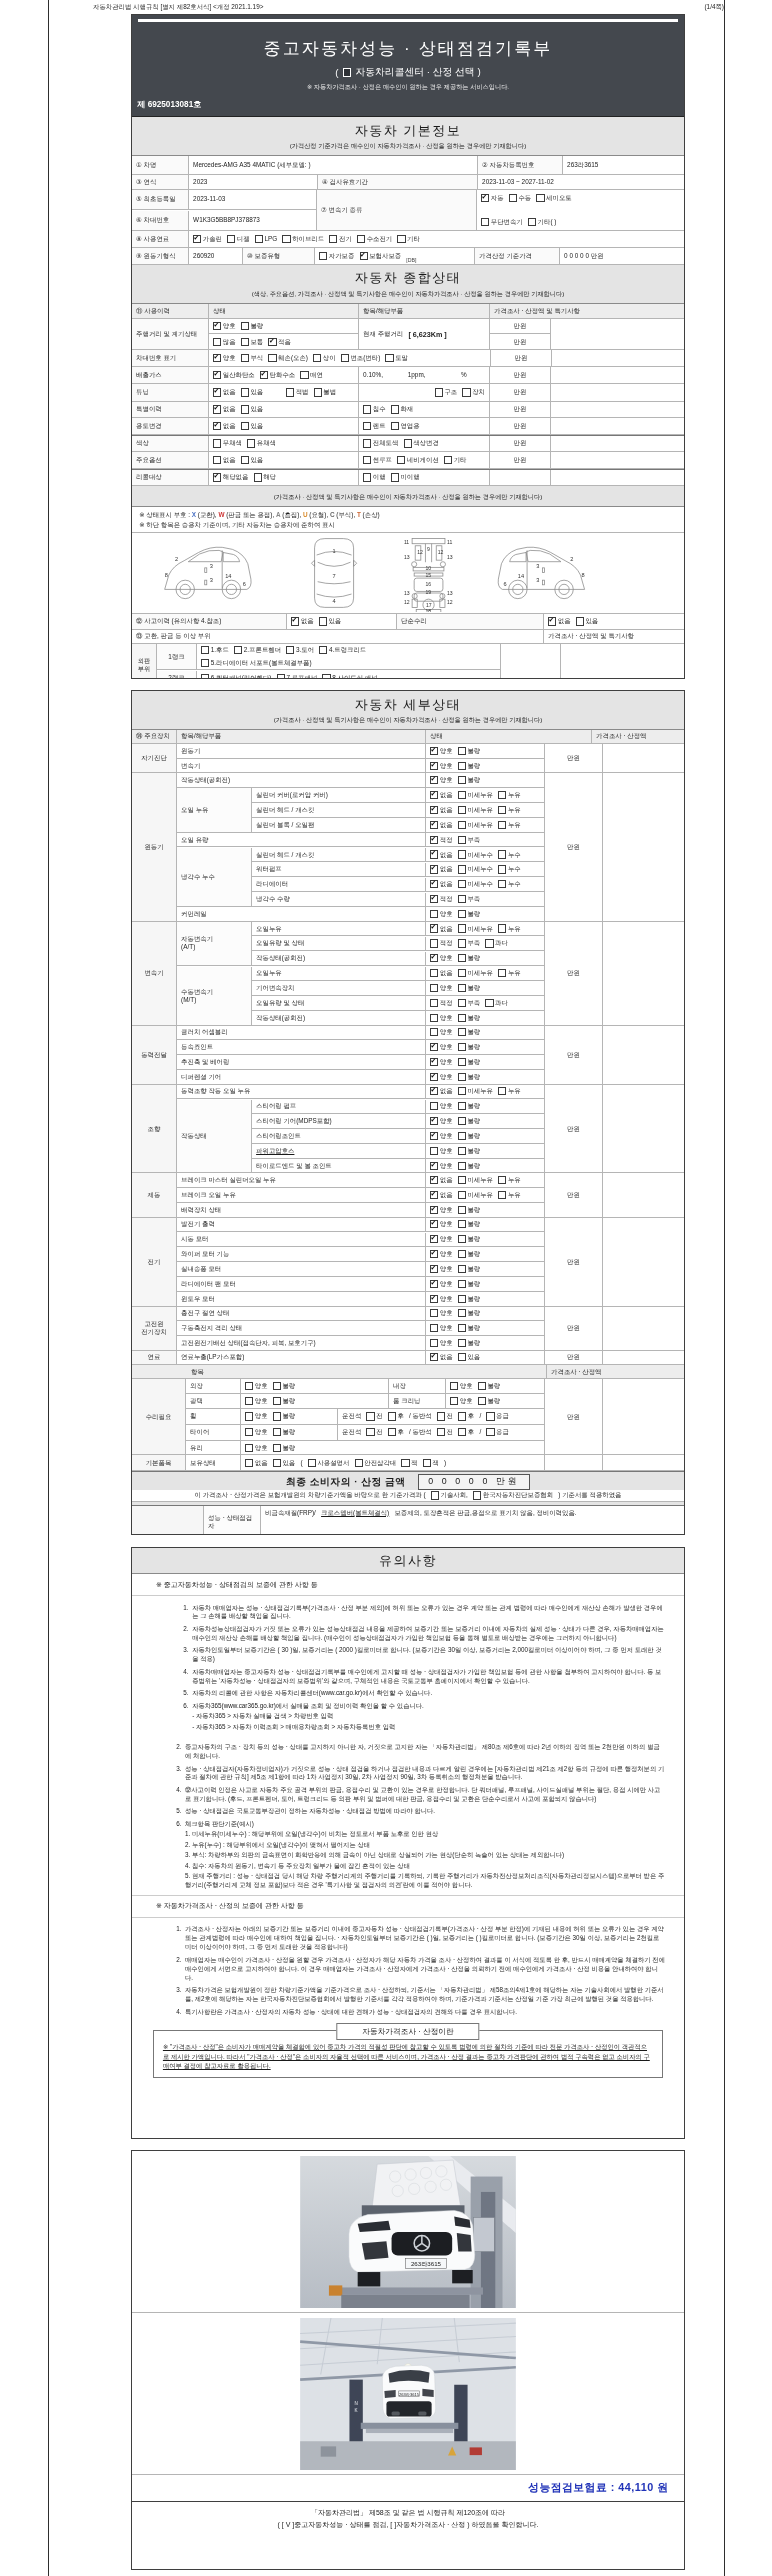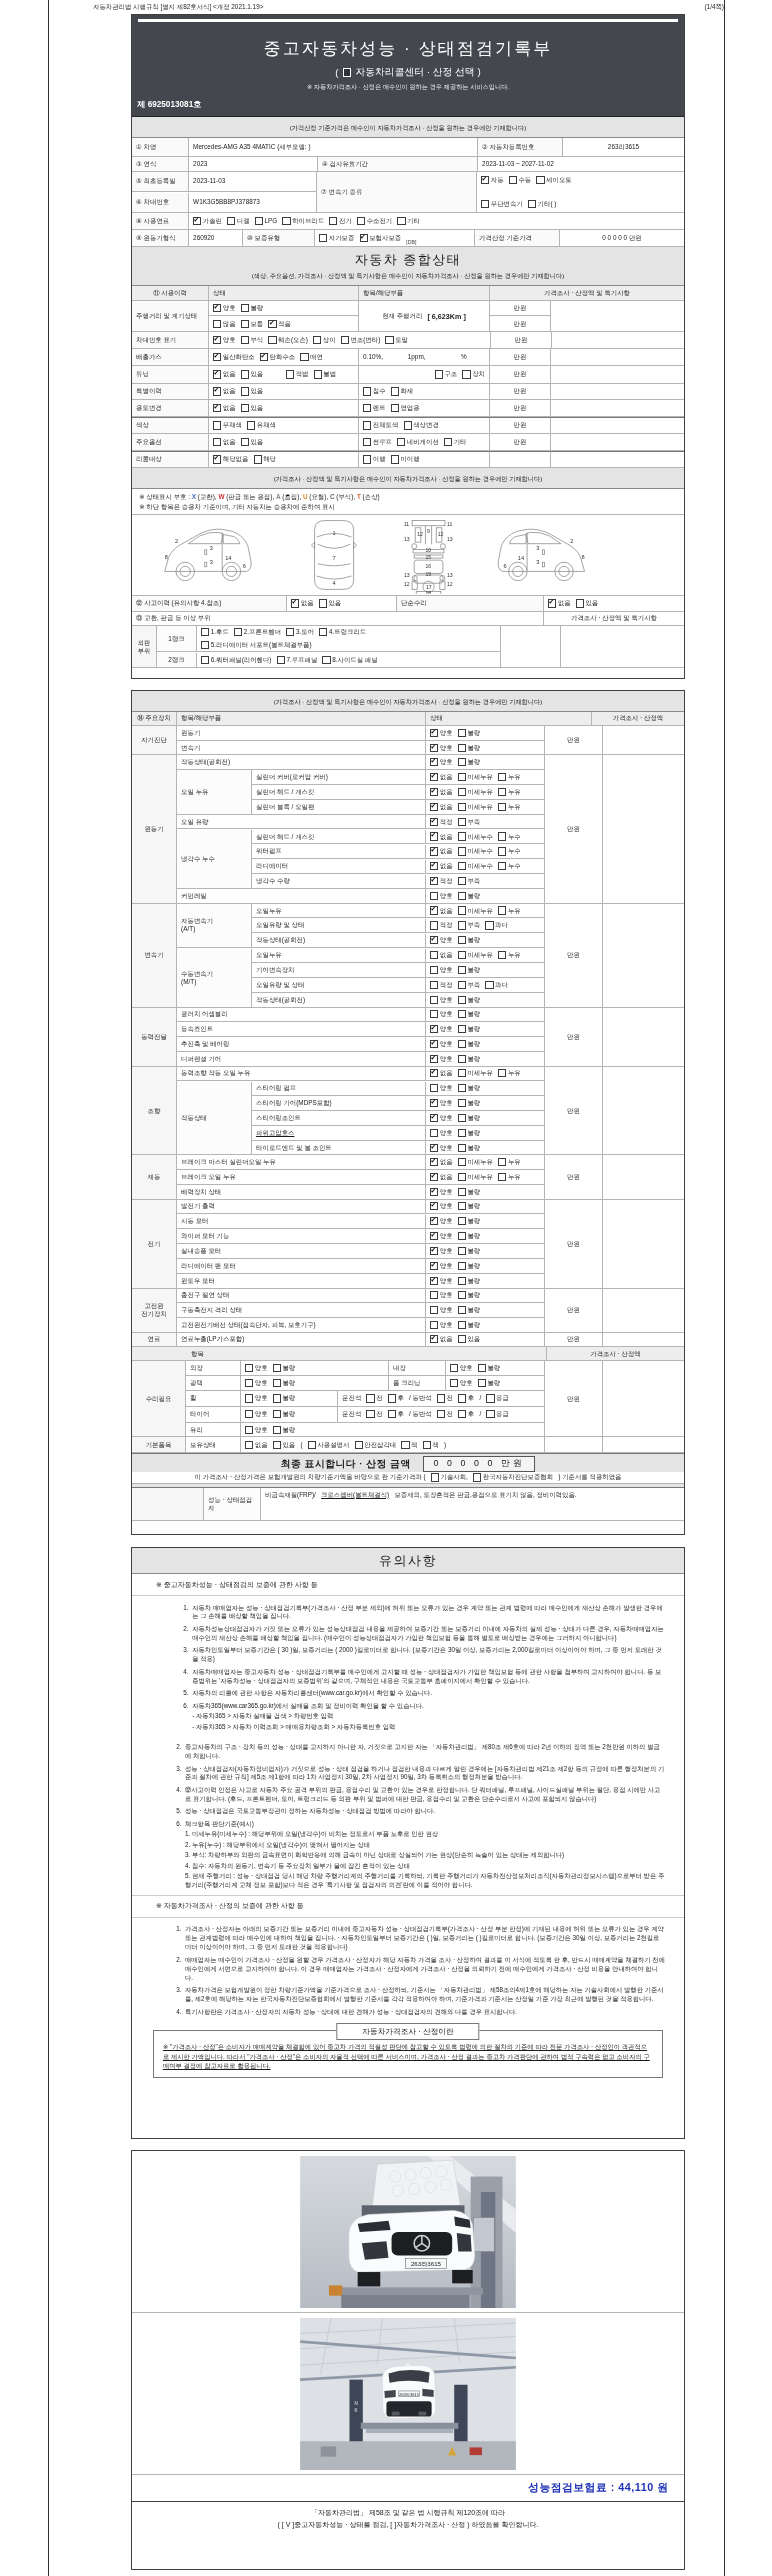--- a/index.html
+++ b/index.html
@@ -34,21 +34,21 @@
   .fcell:last-child{border-right:none;}
   .nest{padding:0;display:flex;flex-direction:column;align-items:stretch;flex-wrap:nowrap;}
   .nest>.frow{width:100%;}
   .nest>.frow:last-child{border-bottom:none;}
   .lab{background:#fafafa;}
   .glab{background:#f6f6f6;justify-content:center;text-align:center;white-space:pre-line;}
   .vlab{background:#f6f6f6;justify-content:center;text-align:center;white-space:pre-line;font-size:6.2px;}
   .rk{background:#fbfbfb;justify-content:center;}
   .sub{background:#fcfcfc;}
   .price{justify-content:center;}
-  .ctr{justify-content:center;text-align:center;}
+  .ctr{justify-content:flex-start;text-align:center;}
   .right{justify-content:flex-end;}
   .vtop{align-items:flex-start;padding-top:3.1px;}
   .small{font-size:5.2px;color:#444;align-self:flex-end;}
   .bold{font-weight:700;font-size:7.2px;}
   .hdrpad{padding-left:59px;}
   .plain .fcell{border:none;justify-content:center;}
   .opt{display:inline-flex;align-items:center;gap:1.5px;}
   .cb{width:6.2px;height:6.2px;border:1px solid #3c3c3c;background:#fff;position:relative;flex:none;display:inline-block;}
   .cb.on::after{content:"\2714";position:absolute;left:-0.5px;top:-2.1px;font-size:6.7px;font-weight:700;color:#111;}
   .gap{display:inline-block;height:0.5px;}
@@ -104,20 +104,21 @@
       <div class="dopt">
         <span>(</span>
         <span class="dsq"></span>
         <span>자동차리콜센터 · 산정 선택  )</span>
       </div>
       <div class="dnote">※ 자동차가격조사 · 산정은 매수인이 원하는 경우 제공하는 서비스입니다.</div>
       <div class="docno">제 6925013081호</div>
     </div>
 
     <div class="band">
+      <div class="bt">자동차 기본정보</div>
       <div class="bs">(가격산정 기준가격은 매수인이 자동차가격조사 · 산정을 원하는 경우에만 기재합니다)</div>
     </div>
     <div class="fgrid">
         <div class="frow" style="min-height: 18.5px;">
           <div class="fcell lab" style="flex: 0 0 57px; width: 57px;">
             <span>① 차명</span>
           </div>
           <div class="fcell" style="flex: 0 0 289px; width: 289px;">
             <span>Mercedes-AMG A35 4MATIC (세부모델: )</span>
           </div>
@@ -806,20 +807,21 @@
           <div class="fcell" style="flex: 1 1 0px;">
             <span></span>
           </div>
         </div>
       </div>
   </div>
   <div class="pagemark">(2/4쪽)</div>
 
   <div class="page p2">
     <div class="band">
+      <div class="bt">자동차 세부상태</div>
       <div class="bs">(가격조사 · 산정액 및 특기사항은 매수인이 자동차가격조사 · 산정을 원하는 경우에만 기재합니다)</div>
     </div>
     <div class="fgrid">
         <div class="frow hdr" style="min-height: 13.4px;">
           <div class="fcell ctr" style="flex: 0 0 45px; width: 45px;">
             <span>⑭ 주요장치</span>
           </div>
           <div class="fcell" style="flex: 0 0 249px; width: 249px;">
             <span>항목/해당부품</span>
           </div>
@@ -1855,21 +1857,21 @@
             <span></span>
           </div>
           <div class="fcell" style="flex: 0 0 81px; width: 81px;">
             <span></span>
           </div>
         </div>
       </div>
 
     <div class="finalband">
       <div class="fpline">
-        <span class="fplabel">최종 표시합니다 · 산정 금액</span>
+        <span class="fplabel">최종 소비자의 · 산정 금액</span>
         <span class="fpamount">0  0  0  0  0 만원</span>
       </div>
       <div class="fgrid">
           <div class="frow plain">
             <div class="fcell" style="flex: 1 1 0px;">
               <span class="tseg">이 가격조사 · 산정가격은 보험개발원의 차량기준가액을 바탕으로 한 기준가격과 (</span>
               <label class="opt">
                 <span class="cb"></span>
                 <span class="">기술사회,</span>
               </label>

